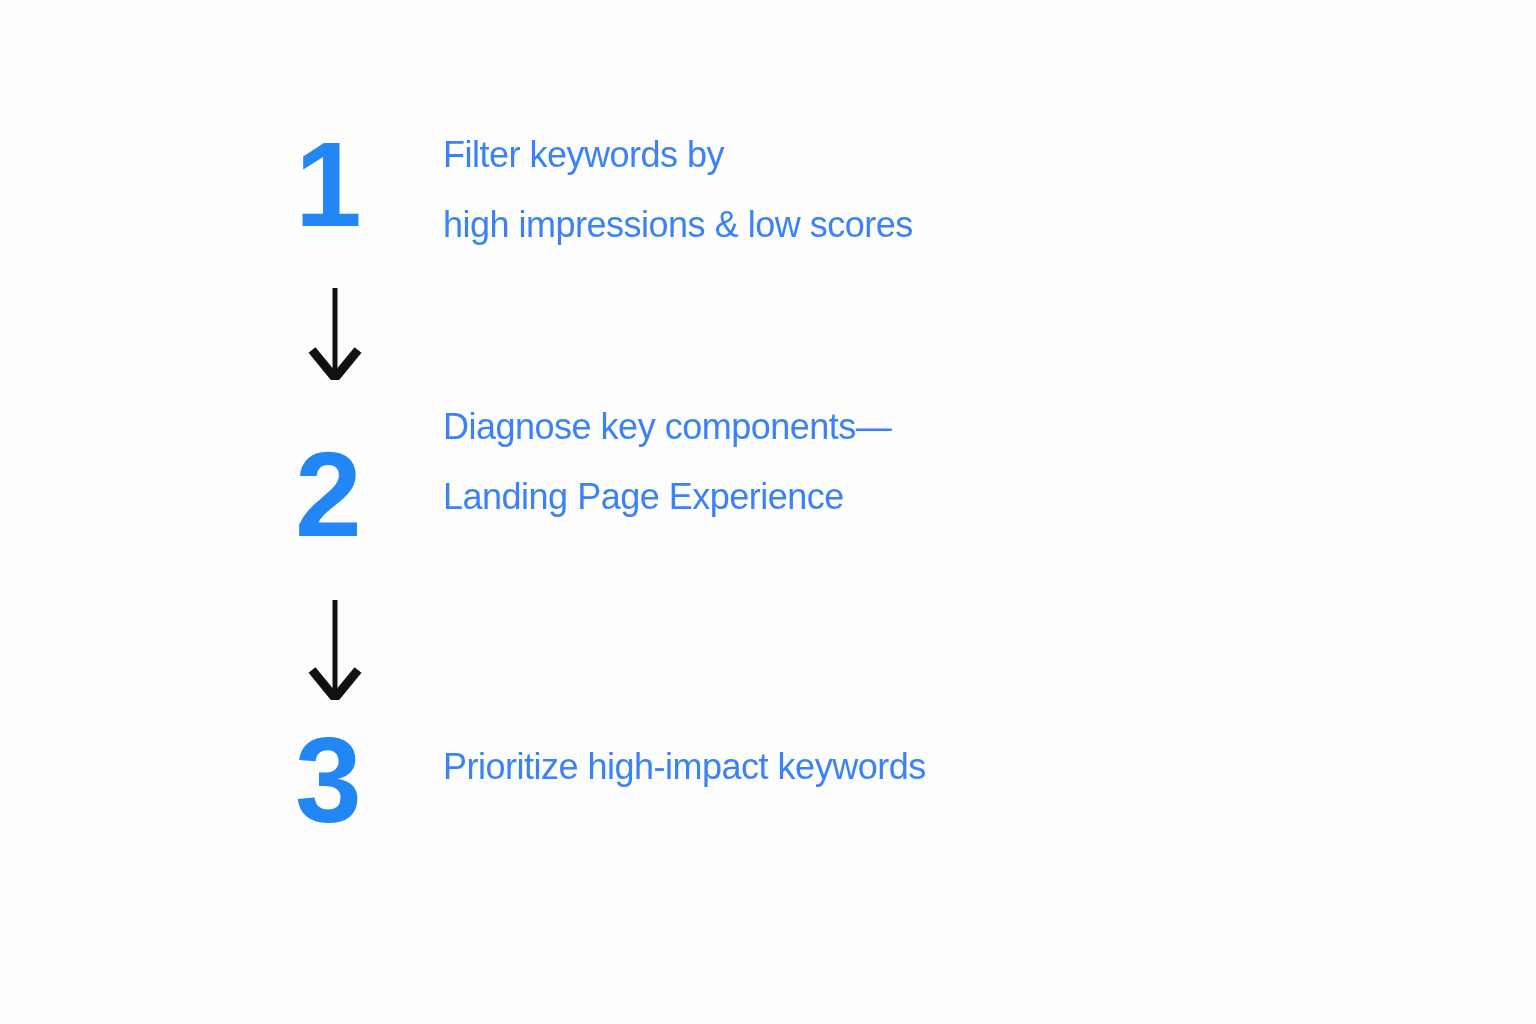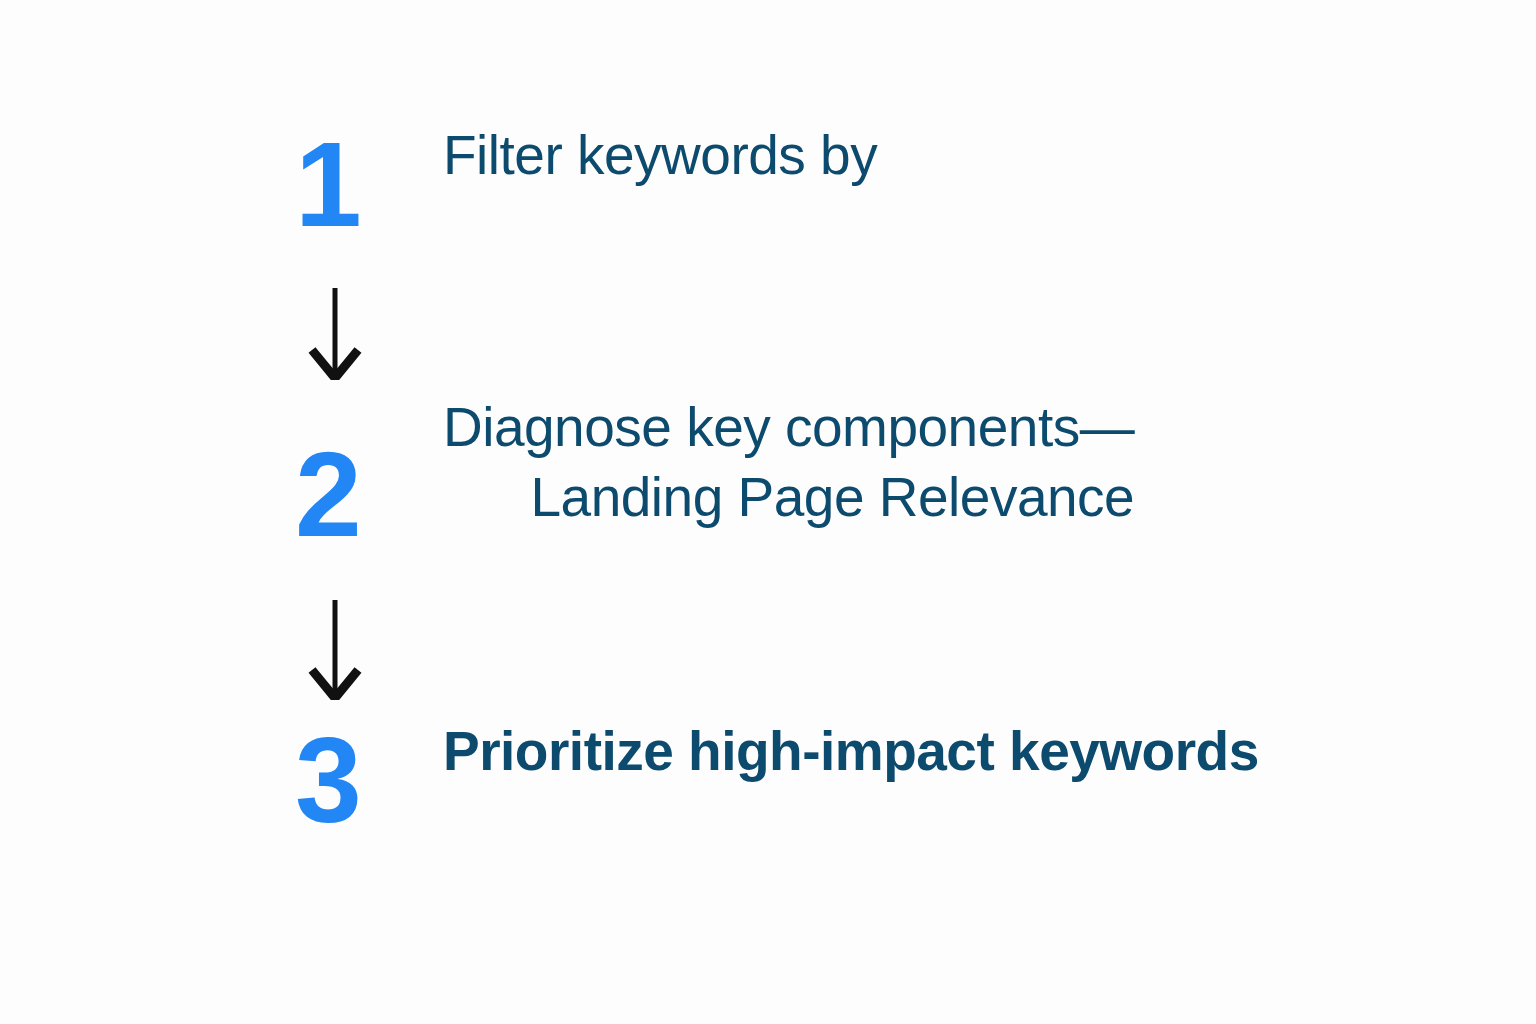--- a/index.html
+++ b/index.html
@@ -36,45 +36,45 @@
     line-height: 1;
     letter-spacing: -2px;
     width: 160px;
     text-align: left;
     padding-left: 12px;
     box-sizing: border-box;
     user-select: none;
   }
 
   .step-text {
-    color: #0c4a6e;
+    color: #3b82f6;
     font-family: "Liberation Sans", sans-serif;
     font-weight: 400;
-    font-size: 55px;
+    font-size: 36px;
     line-height: 70px;
     letter-spacing: -0.5px;
     white-space: nowrap;
   }
 
   .step-text .line {
     display: block;
   }
 
   
   #step-1 { left: 283px; top: 118px; }
   #step-1 .step-number { font-size: 120px; margin-top: 6px; }
   #step-1 .step-text  { margin-top: 2px; }
 
   #step-2 { left: 283px; top: 392px; }
   #step-2 .step-number { font-size: 120px; margin-top: 42px; }
-  #step-2 .step-text  { margin-top: 0px; text-align: right; }
+  #step-2 .step-text  { margin-top: 0px; }
 
   #step-3 { left: 283px; top: 712px; }
   #step-3 .step-number { font-size: 120px; margin-top: 8px; }
-  #step-3 .step-text  { margin-top: 4px; font-weight: bold; }
+  #step-3 .step-text  { margin-top: 20px; }
 
   
   .connector {
     position: absolute;
     left: 300px;
     width: 70px;
   }
   #connector-1 { top: 288px; height: 92px; }
   #connector-2 { top: 600px; height: 100px; }
 
@@ -86,35 +86,36 @@
 </style>
 </head>
 <body>
 
 <div class="canvas">
 
   <div class="step" id="step-1">
     <div class="step-number">1</div>
     <div class="step-text">
       <span class="line">Filter keywords by</span>
+      <span class="line">high impressions &amp; low scores</span>
     </div>
   </div>
 
   <div class="connector" id="connector-1">
     <svg viewBox="0 0 70 92" preserveAspectRatio="none">
       <line x1="35" y1="0" x2="35" y2="84" stroke="#111111" stroke-width="5"></line>
       <polyline points="12,62 35,90 58,62" fill="none" stroke="#111111" stroke-width="9" stroke-linecap="butt" stroke-linejoin="miter"></polyline>
     </svg>
   </div>
 
   <div class="step" id="step-2">
     <div class="step-number">2</div>
     <div class="step-text">
       <span class="line">Diagnose key components—</span>
-      <span class="line">Landing Page Relevance</span>
+      <span class="line">Landing Page Experience</span>
     </div>
   </div>
 
   <div class="connector" id="connector-2">
     <svg viewBox="0 0 70 100" preserveAspectRatio="none">
       <line x1="35" y1="0" x2="35" y2="92" stroke="#111111" stroke-width="5"></line>
       <polyline points="12,70 35,98 58,70" fill="none" stroke="#111111" stroke-width="9" stroke-linecap="butt" stroke-linejoin="miter"></polyline>
     </svg>
   </div>
 

